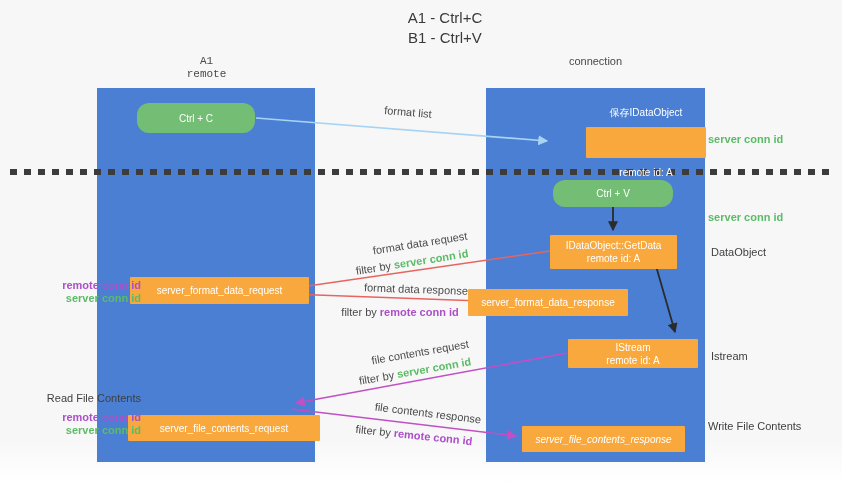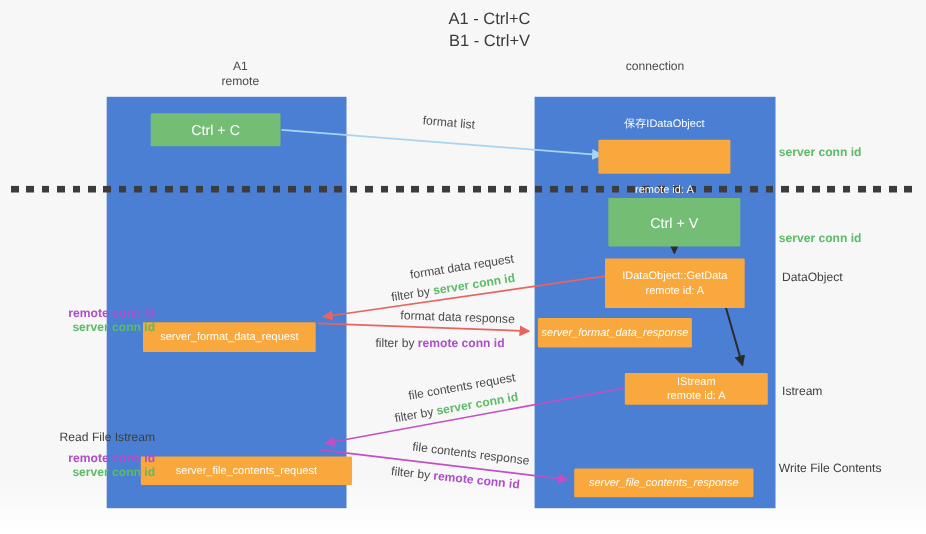--- a/index.html
+++ b/index.html
@@ -13,40 +13,40 @@
   .title{position:absolute;left:0;right:0;top:8px;text-align:center;font-size:15px;color:#3a3a3a;line-height:20px;}
   .col{position:absolute;top:88px;width:219px;height:374px;background:#4a7fd4;}
   .col-left{left:97px;width:218px;}
   .col-right{left:486px;}
   .col-header{position:absolute;top:55px;width:219px;text-align:center;font-size:11px;color:#4a4a4a;line-height:13px;}
   .dotted{position:absolute;left:10px;top:169px;width:822px;height:6px;
     background:repeating-linear-gradient(90deg,#3c3c3c 0 7px,transparent 7px 14px);z-index:3;}
   svg.overlay{position:absolute;left:0;top:0;z-index:4;}
   .box{position:absolute;z-index:5;display:flex;flex-direction:column;align-items:center;justify-content:center;
        color:#fff;text-align:center;border-radius:1px;}
-  .box.green{background:#74bd74;font-size:13px;}
+  .box.green{background:#74bd74;font-size:10px;border-radius:12px;}
   .box.orange{background:#f8a83c;font-size:10px;line-height:13px;}
   .lbl{position:absolute;z-index:6;font-size:11px;white-space:nowrap;color:#4a4a4a;}
   .lbl.centered{transform:translate(-50%,-50%);}
   .green-t{color:#5cbb66;font-weight:bold;}
   .purple-t{color:#ad4fc9;font-weight:bold;}
   .dark-t{color:#3f3f3f;}
   .right-align{text-align:right;}
 </style>
 </head>
 <body>
 
 <div class="canvas">
 
   <div class="title">
     <div>A1 - Ctrl+C</div>
     <div>B1 - Ctrl+V</div>
   </div>
 
-  <div class="col-header" style="left:109px;">
+  <div class="col-header" style="left:97px;font-family:Liberation Mono, monospace;">
     <div>A1</div>
     <div>remote</div>
   </div>
   <div class="col-header" style="left:486px;">
     <div>connection</div>
   </div>
 
   <div class="col col-left"></div>
   <div class="col col-right"></div>
 
@@ -73,39 +73,39 @@
     <line x1="550" y1="251" x2="294" y2="288" stroke="#e8645e" stroke-width="1.5" marker-end="url(#ah-red)"></line>
     <line x1="289" y1="294" x2="481" y2="301" stroke="#e8645e" stroke-width="1.5" marker-end="url(#ah-red)"></line>
     <line x1="567" y1="353" x2="296" y2="403" stroke="#c24fc4" stroke-width="1.5" marker-end="url(#ah-mag)"></line>
     <line x1="291" y1="409" x2="516" y2="436" stroke="#c24fc4" stroke-width="1.5" marker-end="url(#ah-mag)"></line>
   </svg>
 
   <div class="box green" style="left:137px;top:103px;width:118px;height:30px;">
     <span>Ctrl + C</span>
   </div>
 
-  <div class="box orange" style="left:544px;top:127px;width:120px;height:31px;gap:47px;">
+  <div class="box orange" style="left:586px;top:127px;width:120px;height:31px;gap:47px;">
     <span>保存IDataObject</span>
     <span>remote id: A</span>
   </div>
 
-  <div class="box green" style="left:553px;top:180px;width:120px;height:44px;">
+  <div class="box green" style="left:553px;top:180px;width:120px;height:27px;">
     <span>Ctrl + V</span>
   </div>
 
-  <div class="box orange" style="left:550px;top:235px;width:127px;height:45px;">
+  <div class="box orange" style="left:550px;top:235px;width:127px;height:34px;">
     <span>IDataObject::GetData</span>
     <span>remote id: A</span>
   </div>
 
-  <div class="box orange" style="left:130px;top:277px;width:157px;height:27px;margin-top:16px;">
+  <div class="box orange" style="left:130px;top:277px;width:179px;height:27px;">
     <span>server_format_data_request</span>
   </div>
 
-  <div class="box orange" style="left:489px;top:289px;width:140px;height:27px;font-style:italic;">
+  <div class="box orange" style="left:468px;top:289px;width:160px;height:27px;">
     <span>server_format_data_response</span>
   </div>
 
   <div class="box orange" style="left:568px;top:339px;width:130px;height:29px;">
     <span>IStream</span>
     <span>remote id: A</span>
   </div>
 
   <div class="box orange" style="left:128px;top:415px;width:192px;height:26px;">
     <span>server_file_contents_request</span>
@@ -139,17 +139,17 @@
 
   <div class="lbl green-t" style="left:708px;top:133px;">server conn id</div>
   <div class="lbl green-t" style="left:708px;top:211px;">server conn id</div>
   <div class="lbl dark-t" style="left:711px;top:246px;">DataObject</div>
   <div class="lbl dark-t" style="left:711px;top:350px;">Istream</div>
   <div class="lbl dark-t" style="left:708px;top:420px;">Write File Contents</div>
 
   <div class="lbl purple-t right-align" style="right:749px;top:279px;">remote conn id</div>
   <div class="lbl green-t right-align" style="right:749px;top:292px;">server conn id</div>
 
-  <div class="lbl dark-t right-align" style="right:749px;top:392px;">Read File Istream</div>
+  <div class="lbl dark-t right-align" style="right:749px;top:392px;">Read File Contents</div>
   <div class="lbl purple-t right-align" style="right:749px;top:411px;">remote conn id</div>
   <div class="lbl green-t right-align" style="right:749px;top:424px;">server conn id</div>
 
 </div>
 
 </body></html>

